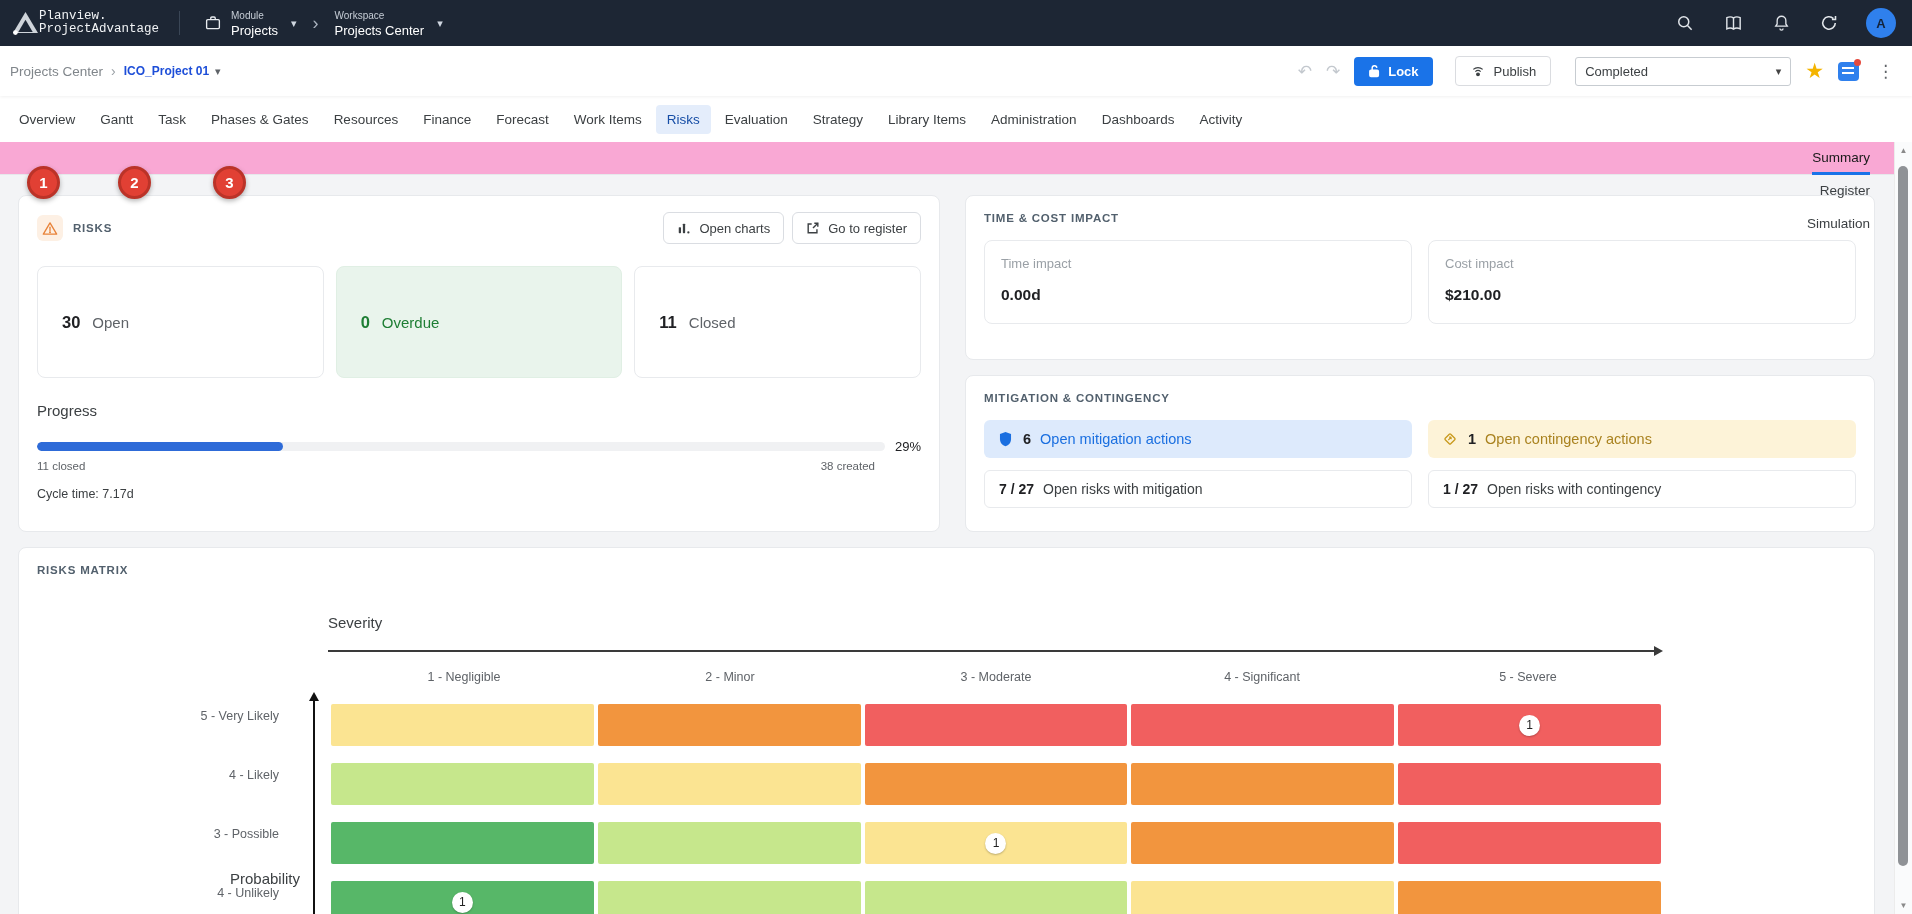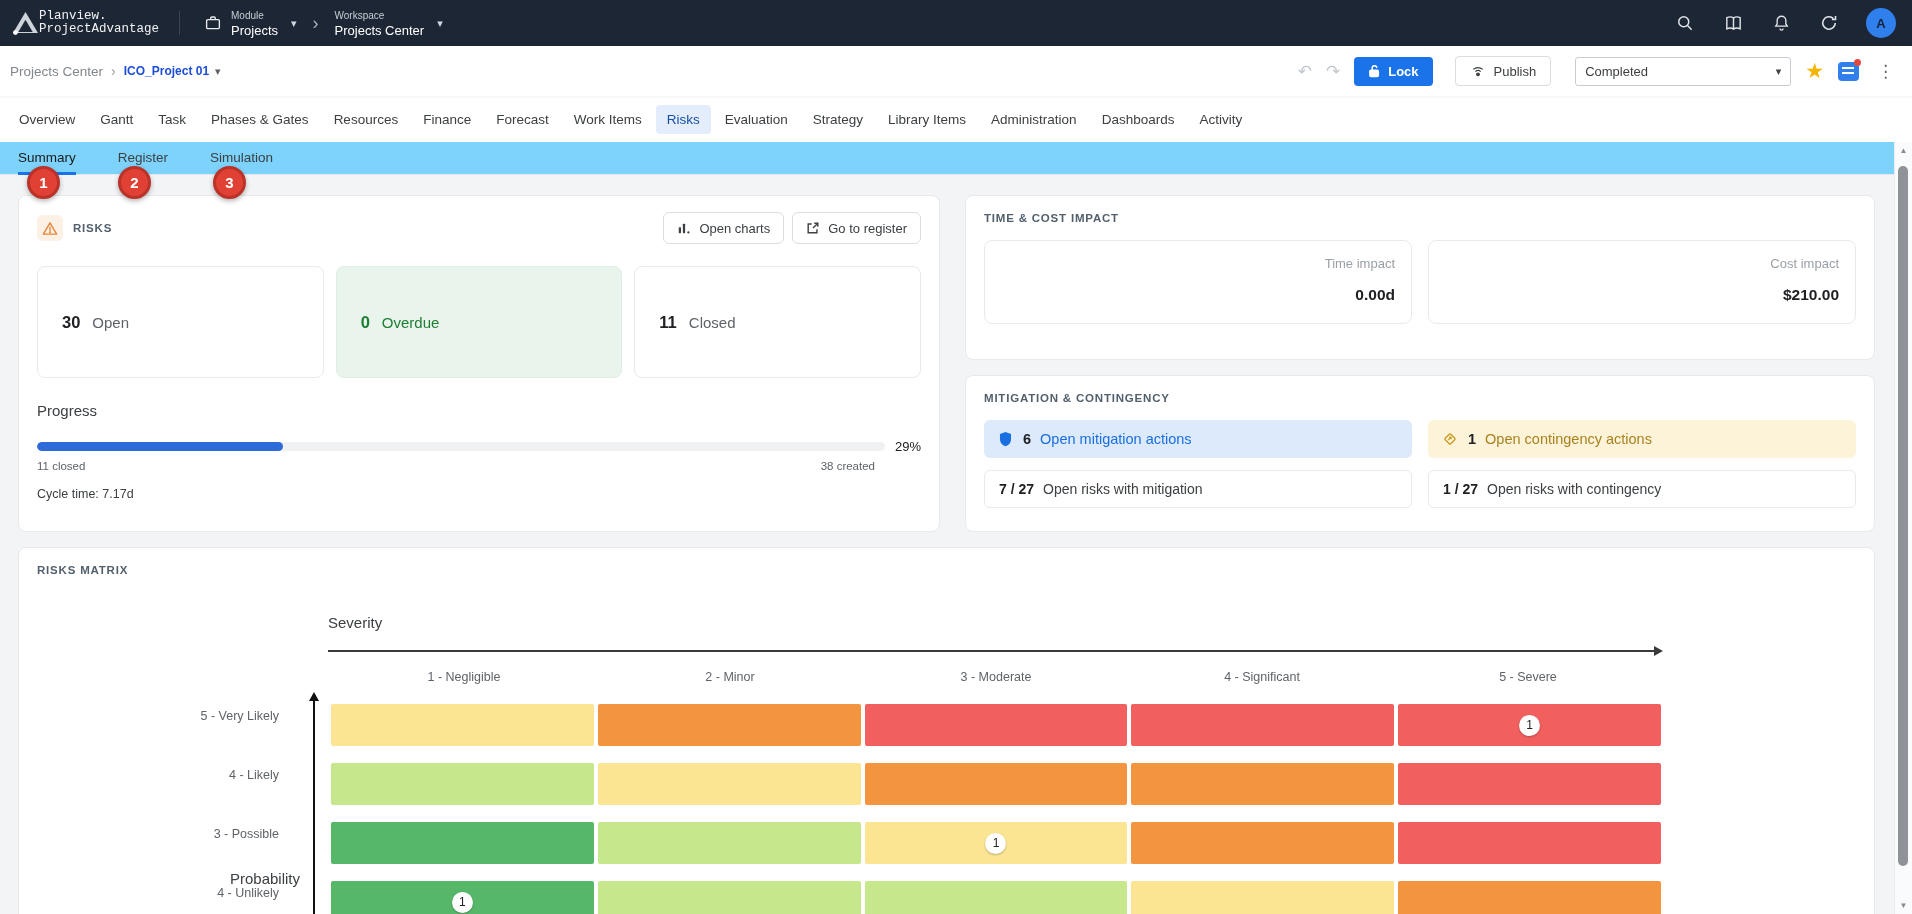--- a/index.html
+++ b/index.html
@@ -44,22 +44,22 @@
   .chat-icon{position:relative;width:21px;height:19px;background:#2f80ed;border-radius:4px;}
   .chat-icon:before{content:"";position:absolute;left:4px;top:5px;width:12px;height:2px;background:#fff;box-shadow:0 5px 0 #fff;}
   .chat-icon:after{content:"";position:absolute;right:-2px;top:-3px;width:7px;height:7px;border-radius:50%;background:#e5493d;}
   .kebab{font-size:17px;color:#5f6368;padding:0 4px;}
 
   
   .tabs-row{position:absolute;left:0;top:96px;width:1912px;height:46px;background:#fff;
             display:flex;align-items:center;padding-left:8px;box-sizing:border-box;z-index:15;}
   .tab{font-size:13.5px;color:#3c4043;padding:7px 11px;margin-right:3px;border-radius:4px;white-space:nowrap;}
   .tab.active{background:#e4edfb;color:#174ea6;}
-  .subtabs-row{position:absolute;left:0;top:142px;width:1912px;height:33px;background:#7dd3fc;
-               border-bottom:1px solid #e6e8eb;display:flex;align-items:flex-start;padding-left:18px;box-sizing:border-box;z-index:15;}
+  .subtabs-row{position:absolute;left:0;top:142px;width:1912px;height:33px;background:#f9a8d4;
+               border-bottom:1px solid #e6e8eb;display:flex;align-items:flex-end;padding-left:18px;box-sizing:border-box;z-index:15;flex-direction:column;}
   .subtab{font-size:13.5px;color:#3c4043;margin-right:42px;padding-bottom:10px;padding-top:8px;position:relative;}
   .subtab.active{color:#1a1a1a;border-bottom:3px solid #1a73e8;padding-bottom:7px;}
   .step-badges{position:absolute;left:0;top:166px;width:400px;height:40px;z-index:40;}
   .step-badge{position:absolute;width:33px;height:33px;border-radius:50%;background:#e14034;border:3px solid #bb3328;
               box-sizing:border-box;color:#fff;font-size:15px;font-weight:bold;display:flex;align-items:center;
               justify-content:center;box-shadow:0 2px 5px rgba(0,0,0,.3);}
   .step-badge.b1{left:27px;} .step-badge.b2{left:118px;} .step-badge.b3{left:213px;}
 
   
   .panel{position:absolute;background:#fff;border:1px solid #e7e9ec;border-radius:8px;box-sizing:border-box;}
@@ -87,21 +87,21 @@
   .progress-title{font-size:15px;color:#3c4043;margin-top:24px;}
   .progress-line{display:flex;align-items:center;margin-top:20px;}
   .progress-track{flex:1;height:9px;border-radius:6px;background:#f0f1f3;overflow:hidden;}
   #progress-fill{height:100%;background:#2e6bd8;border-radius:6px;}
   .progress-pct{width:36px;text-align:right;font-size:13px;color:#202124;}
   .progress-counts{display:flex;justify-content:space-between;margin-top:6px;width:calc(100% - 46px);
                    font-size:11.5px;color:#5f6368;}
   .cycle-time{margin-top:15px;font-size:12.5px;color:#3c4043;}
 
   .impact-cards{display:flex;gap:16px;margin-top:16px;}
-  .impact-card{flex:1;height:84px;border:1px solid #e8eaed;border-radius:8px;padding:15px 16px;box-sizing:border-box;text-align:right;}
+  .impact-card{flex:1;height:84px;border:1px solid #e8eaed;border-radius:8px;padding:15px 16px;box-sizing:border-box;}
   .impact-label{font-size:13px;color:#9aa0a6;}
   .impact-value{font-size:15.5px;font-weight:bold;color:#202124;margin-top:15px;}
 
   .action-cards{display:flex;gap:16px;margin-top:16px;}
   .action-card{flex:1;height:38px;border-radius:6px;display:flex;align-items:center;padding:0 14px;box-sizing:border-box;}
   .action-card.blue{background:#ddeafc;}
   .action-card.yellow{background:#fdf3d8;}
   .action-icon{display:flex;align-items:center;}
   .action-count{font-size:14.5px;font-weight:bold;color:#202124;margin:0 9px 0 10px;}
   .action-label{font-size:14.5px;}

